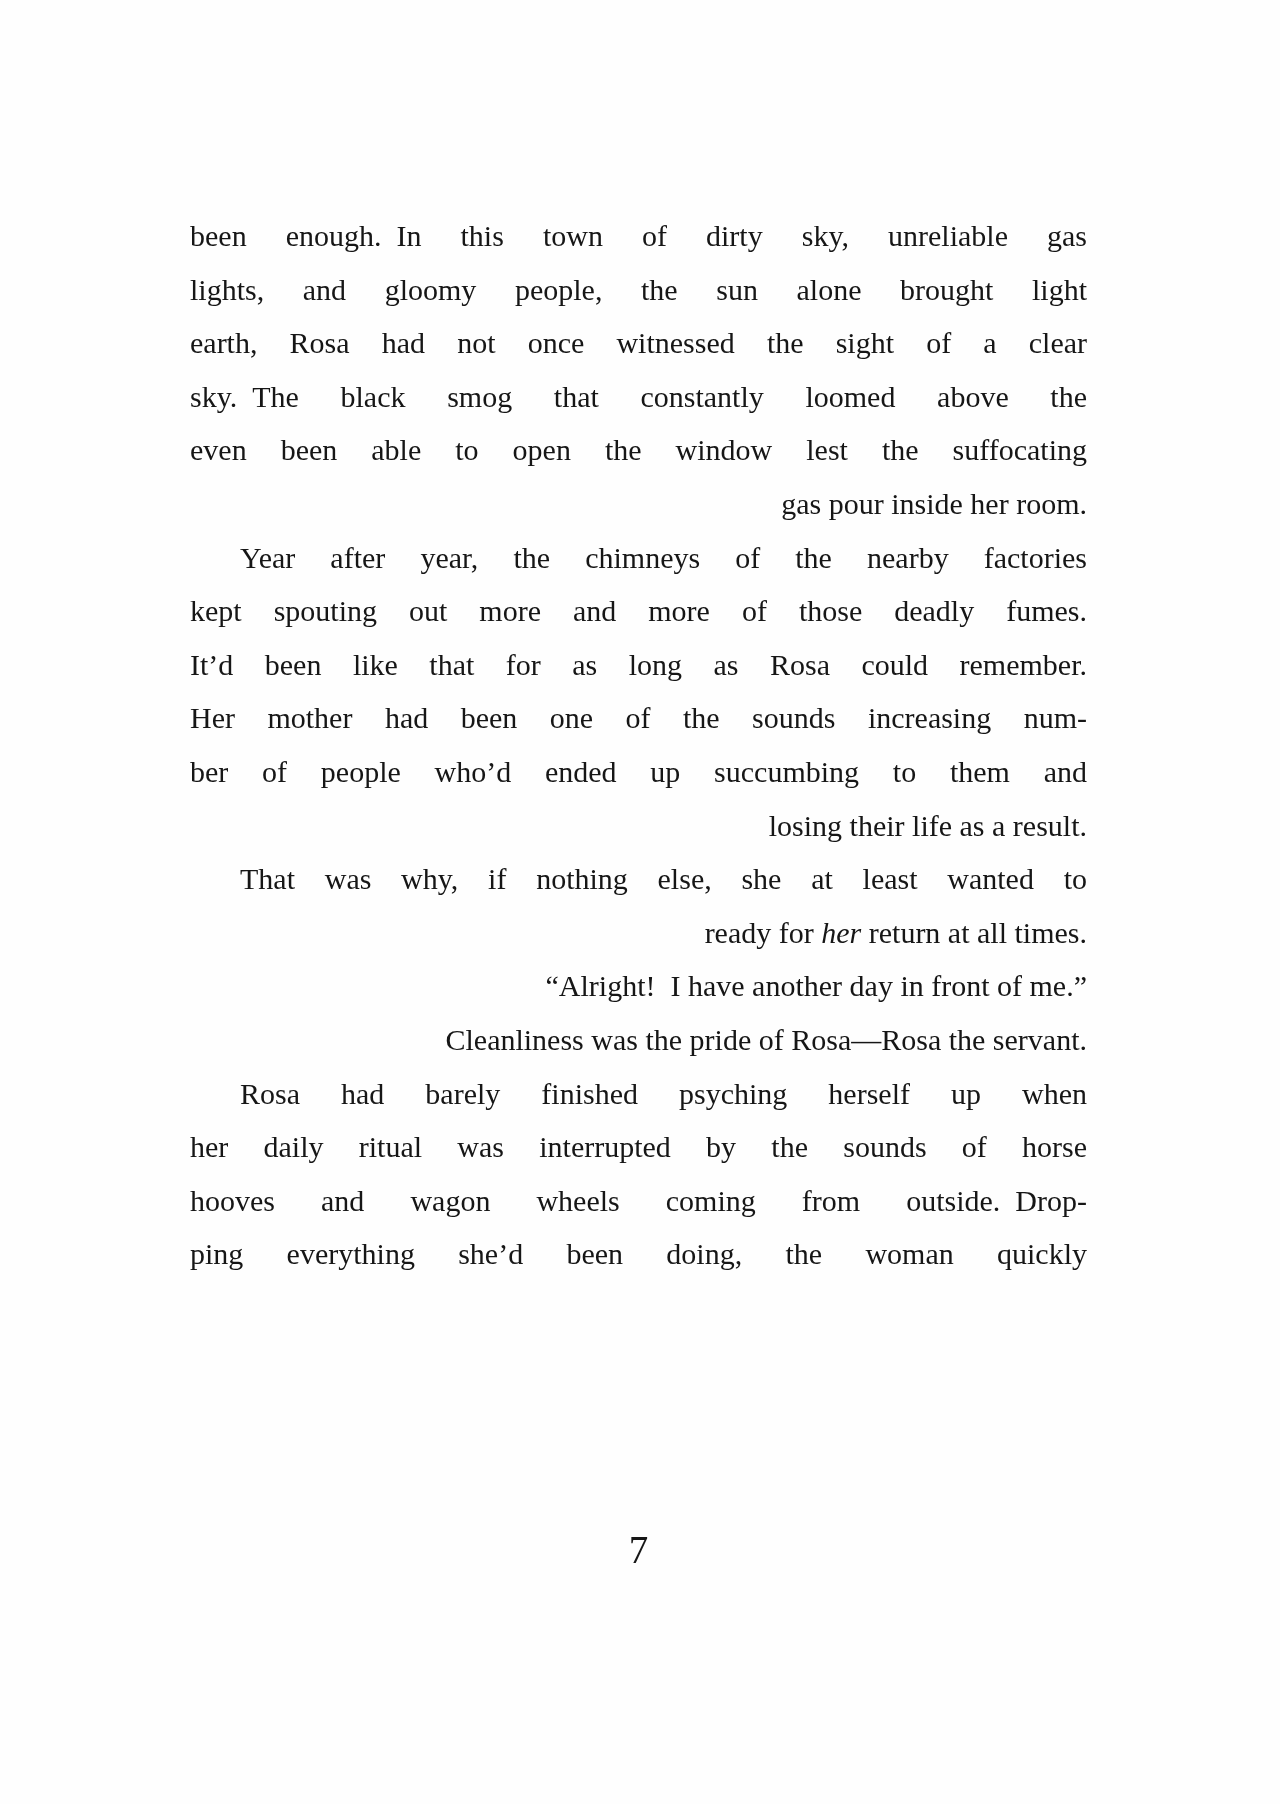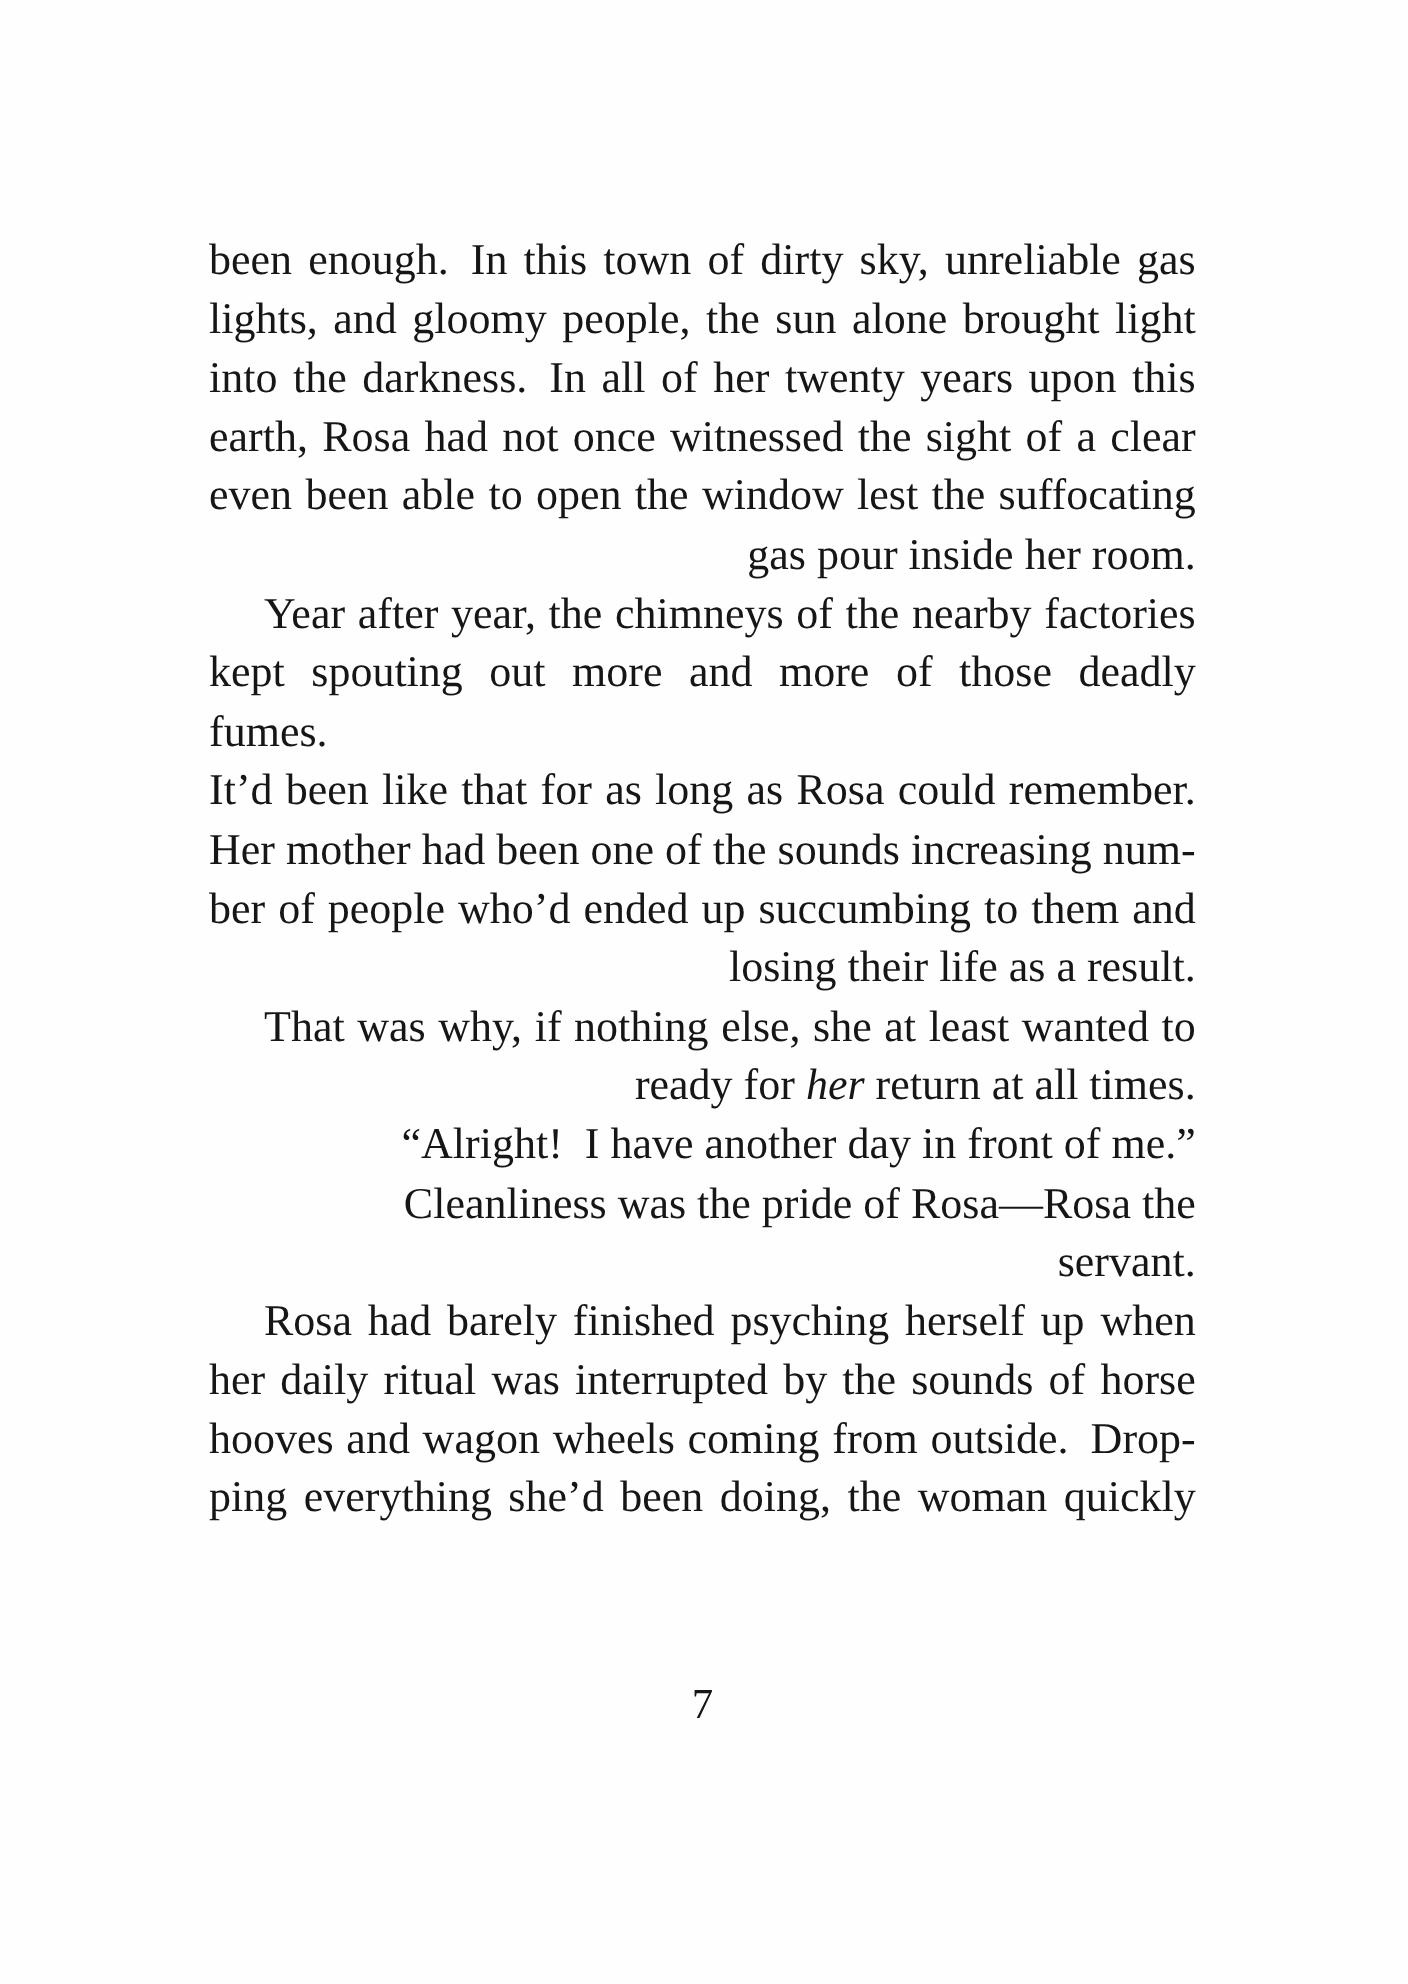--- a/index.html
+++ b/index.html
@@ -14,21 +14,21 @@
     background: #fefefe;
     font-family: "Liberation Serif", "DejaVu Serif", serif;
     color: #161616;
     overflow: hidden;
   }
   .page-text {
     position: absolute;
     left: 190px;
     top: 209px;
     width: 897px;
-    font-size: 40px;
+    font-size: 30px;
     line-height: 53.6px;
   }
   .paragraph { margin: 0; padding: 0; }
   .line {
     text-align: right;
     white-space: normal;
   }
   .line.just {
     text-align: justify;
     text-align-last: justify;
@@ -49,22 +49,22 @@
   }
 </style>
 </head>
 <body>
 
 <div class="book-page">
   <div class="page-text">
       <div class="paragraph">
         <div class="line just"><span>been enough. In this town of dirty sky, unreliable gas</span></div>
         <div class="line just"><span>lights, and gloomy people, the sun alone brought light</span></div>
-        <div class="line just"><span>into the darkness. In all of her twenty years upon this</span></div>
         <div class="line just"><span>earth, Rosa had not once witnessed the sight of a clear</span></div>
+        <div class="line just"><span>sky. The black smog that constantly loomed above the</span></div>
         <div class="line just"><span>even been able to open the window lest the suffocating</span></div>
         <div class="line"><span>gas pour inside her room.</span></div>
       </div>
       <div class="paragraph">
         <div class="line just indent"><span>Year after year, the chimneys of the nearby factories</span></div>
         <div class="line just"><span>kept spouting out more and more of those deadly fumes.</span></div>
         <div class="line just"><span>It’d been like that for as long as Rosa could remember.</span></div>
         <div class="line just"><span>Her mother had been one of the sounds increasing num-</span></div>
         <div class="line just"><span>ber of people who’d ended up succumbing to them and</span></div>
         <div class="line"><span>losing their life as a result.</span></div>

